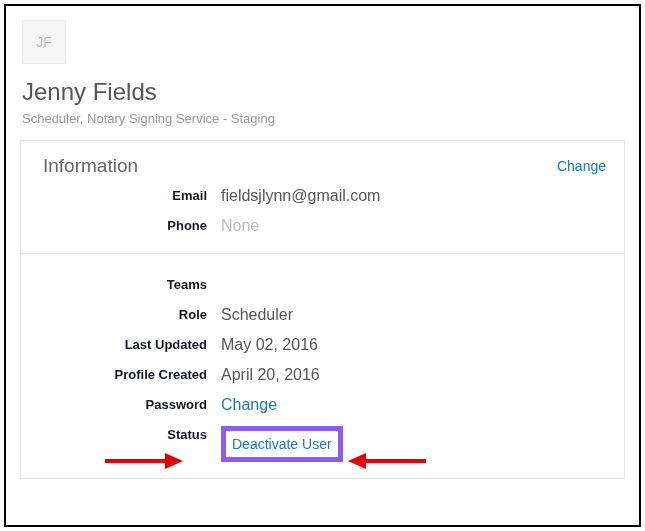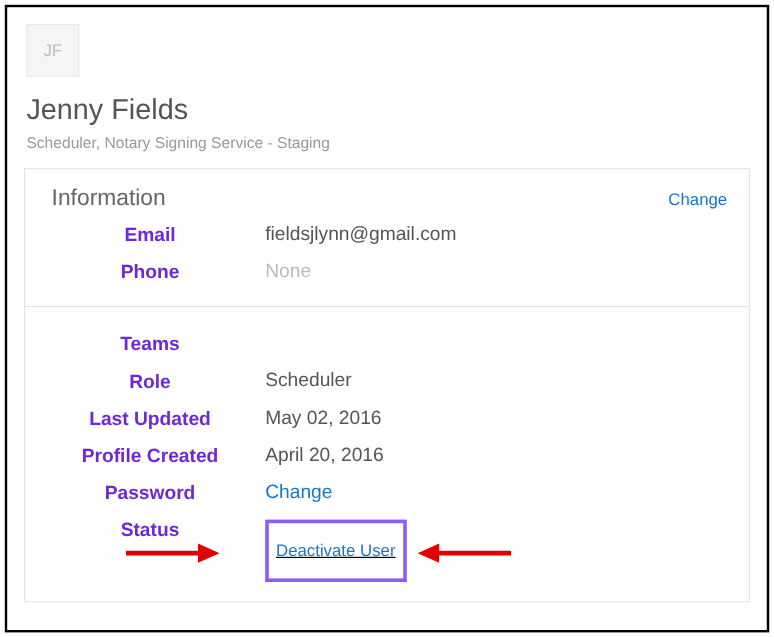--- a/index.html
+++ b/index.html
@@ -89,24 +89,24 @@
       display: flex;
       align-items: flex-start;
       margin-bottom: 12px;
       min-height: 18px;
     }
     .row:last-child {
       margin-bottom: 0;
     }
     .label {
       width: 178px;
-      text-align: center;
+      text-align: right;
       padding-right: 14px;
-      color: #6d28d9;
-      font-size: 16px;
+      color: #0f172a;
+      font-size: 13px;
       font-weight: 600;
       flex-shrink: 0;
       padding-top: 1px;
     }
     .value {
       color: #555;
       font-size: 16px;
     }
     .value-none {
       color: #bbb;
@@ -114,25 +114,24 @@
     .value-link {
       color: #1976c5;
       cursor: pointer;
     }
     .status-wrap {
       display: flex;
       flex-direction: column;
       gap: 4px;
     }
     .deactivate-box {
-      border: 3px solid #8b5cf6;
-      padding: 14px 6px;
+      border: 5px solid #8b5cf6;
+      padding: 4px 6px;
       display: inline-block;
       width: fit-content;
-      text-decoration: underline;
     }
     .deactivate-link {
       color: #1976c5;
       font-size: 14px;
       cursor: pointer;
     }
     .arrow {
       position: absolute;
       pointer-events: none;
     }

